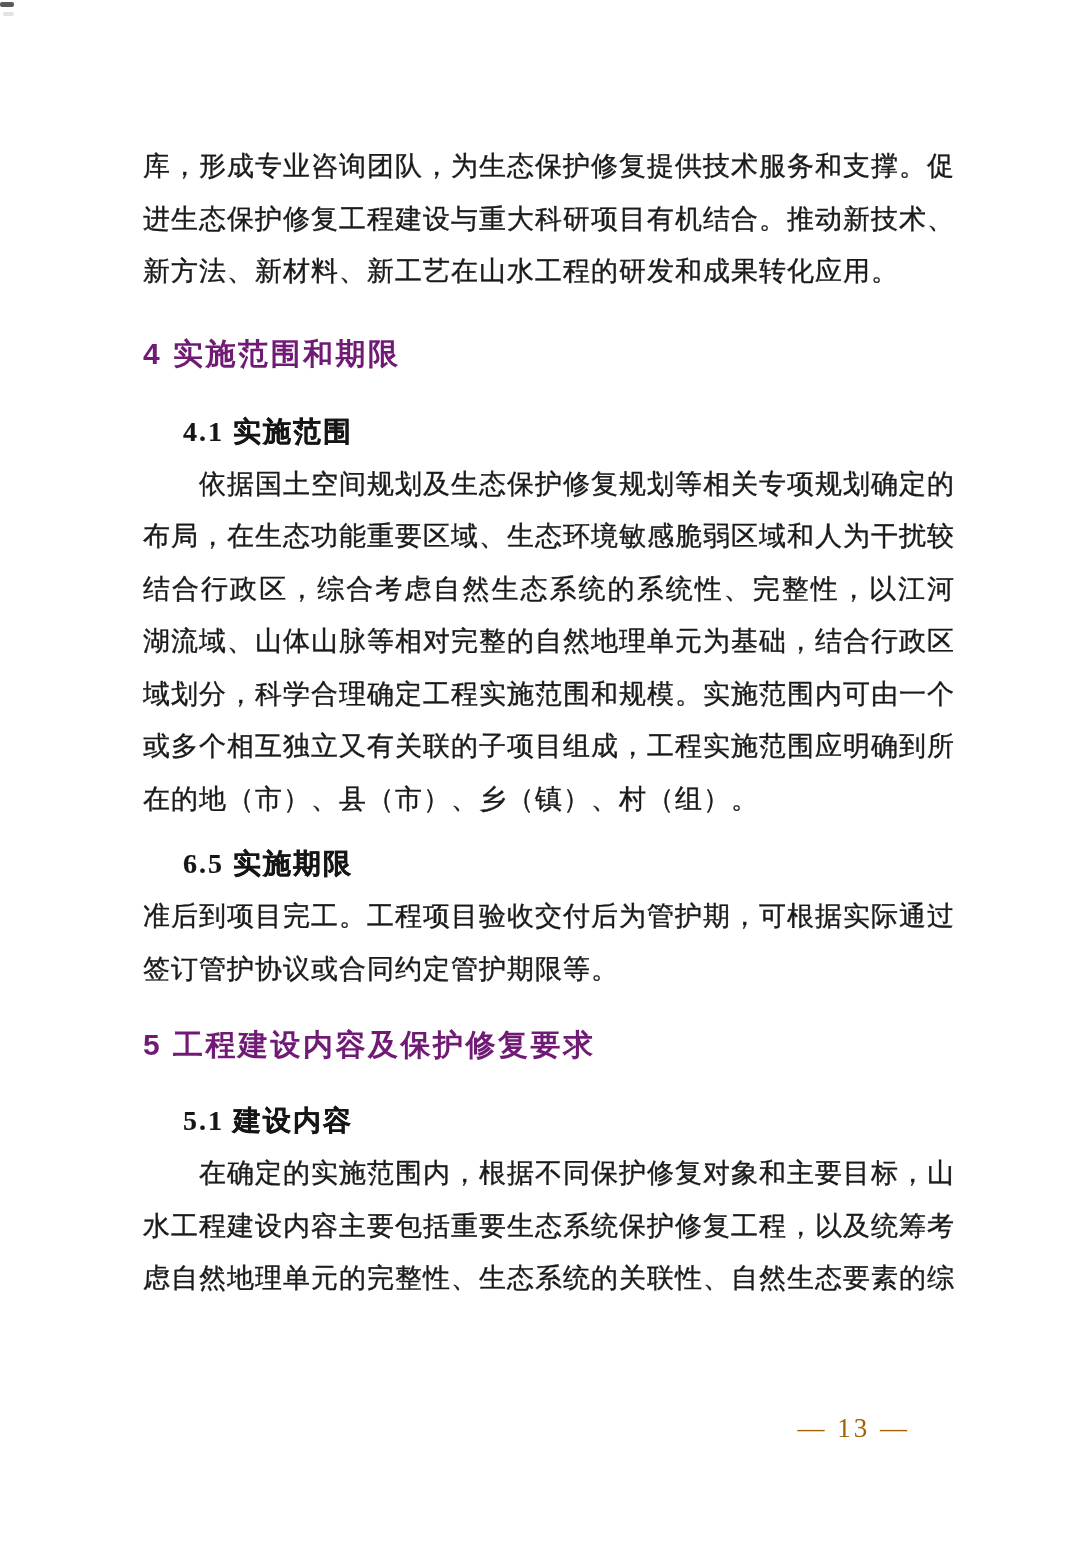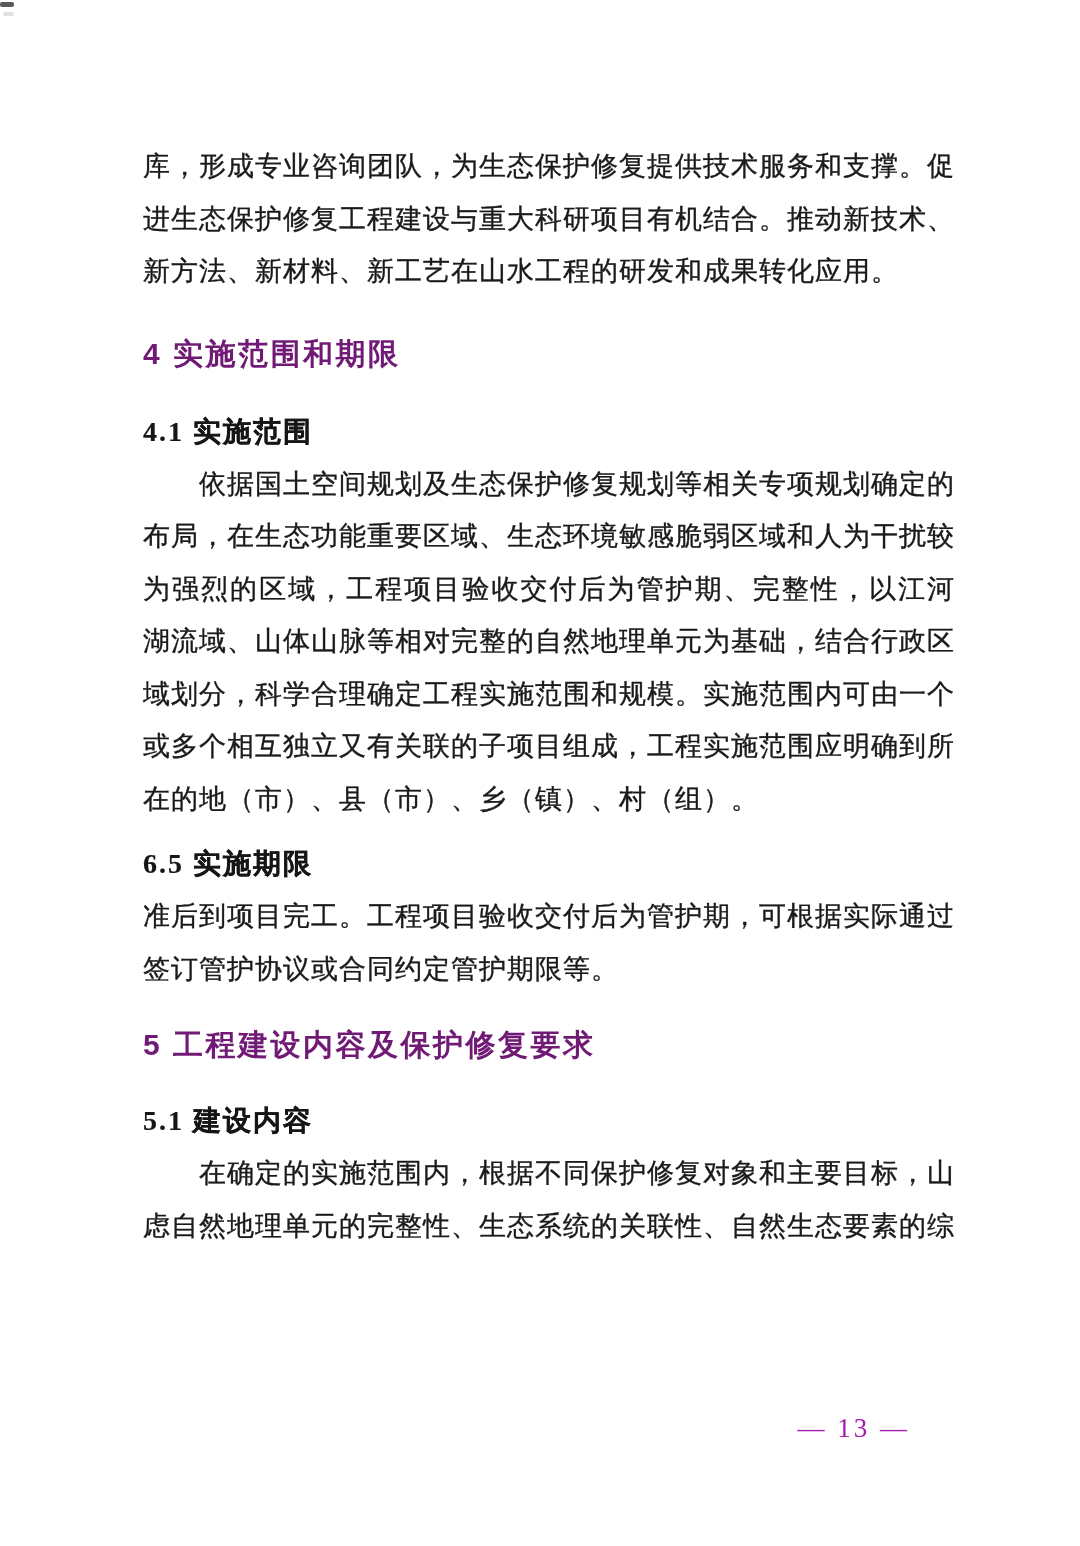--- a/index.html
+++ b/index.html
@@ -48,34 +48,35 @@
   }
   .h-sub {
     font-family: "Liberation Serif", "DejaVu Serif", serif;
     font-weight: bold;
     font-size: 28px;
     line-height: 52px;
     letter-spacing: 2px;
     color: #161616;
     -webkit-text-stroke: 0.2px #161616;
     white-space: nowrap;
+    margin-left: 40px;
   }
   .mt-s4  { margin-top: 30px; }
   .mt-s41 { margin-top: 26px; }
   .mt-s42 { margin-top: 13px; }
   .mt-s5  { margin-top: 24px; }
   .mt-s51 { margin-top: 24px; }
   .page-number {
     position: absolute;
     top: 1413px;
     right: 170px;
     font-family: "Liberation Serif", "DejaVu Serif", serif;
     font-size: 27px;
     letter-spacing: 3px;
-    color: #a21caf;
+    color: #a16207;
     white-space: nowrap;
   }
   .artifact-corner {
     position: absolute;
     left: 0px;
     top: 2px;
     width: 14px;
     height: 5px;
     background: #5a5a5a;
     border-radius: 2px;
@@ -115,40 +116,41 @@
       <div class="line last">新方法、新材料、新工艺在山水工程的研发和成果转化应用。</div>
     </div>
 
     <div class="h-main mt-s4">4 实施范围和期限</div>
 
     <div class="h-sub mt-s41">4.1 实施范围</div>
 
     <div class="para">
       <div class="line full indent">依据国土空间规划及生态保护修复规划等相关专项规划确定的</div>
       <div class="line full">布局，在生态功能重要区域、生态环境敏感脆弱区域和人为干扰较</div>
-      <div class="line full">为强烈的区域，工程项目验收交付后为管护期、完整性，以江河</div>
+      <div class="line full">结合行政区，综合考虑自然生态系统的系统性、完整性，以江河</div>
       <div class="line full">湖流域、山体山脉等相对完整的自然地理单元为基础，结合行政区</div>
       <div class="line full">域划分，科学合理确定工程实施范围和规模。实施范围内可由一个</div>
       <div class="line full">或多个相互独立又有关联的子项目组成，工程实施范围应明确到所</div>
       <div class="line last">在的地（市）、县（市）、乡（镇）、村（组）。</div>
     </div>
 
     <div class="h-sub mt-s42">6.5 实施期限</div>
 
     <div class="para">
       <div class="line full">准后到项目完工。工程项目验收交付后为管护期，可根据实际通过</div>
       <div class="line last">签订管护协议或合同约定管护期限等。</div>
     </div>
 
     <div class="h-main mt-s5">5 工程建设内容及保护修复要求</div>
 
     <div class="h-sub mt-s51">5.1 建设内容</div>
 
     <div class="para">
       <div class="line full indent">在确定的实施范围内，根据不同保护修复对象和主要目标，山</div>
+      <div class="line full">水工程建设内容主要包括重要生态系统保护修复工程，以及统筹考</div>
       <div class="line full">虑自然地理单元的完整性、生态系统的关联性、自然生态要素的综</div>
     </div>
 
   </div>
 
   <div class="page-number">— 13 —</div>
 
   <div class="artifact-bottom-bar"></div>
 
 </div>

